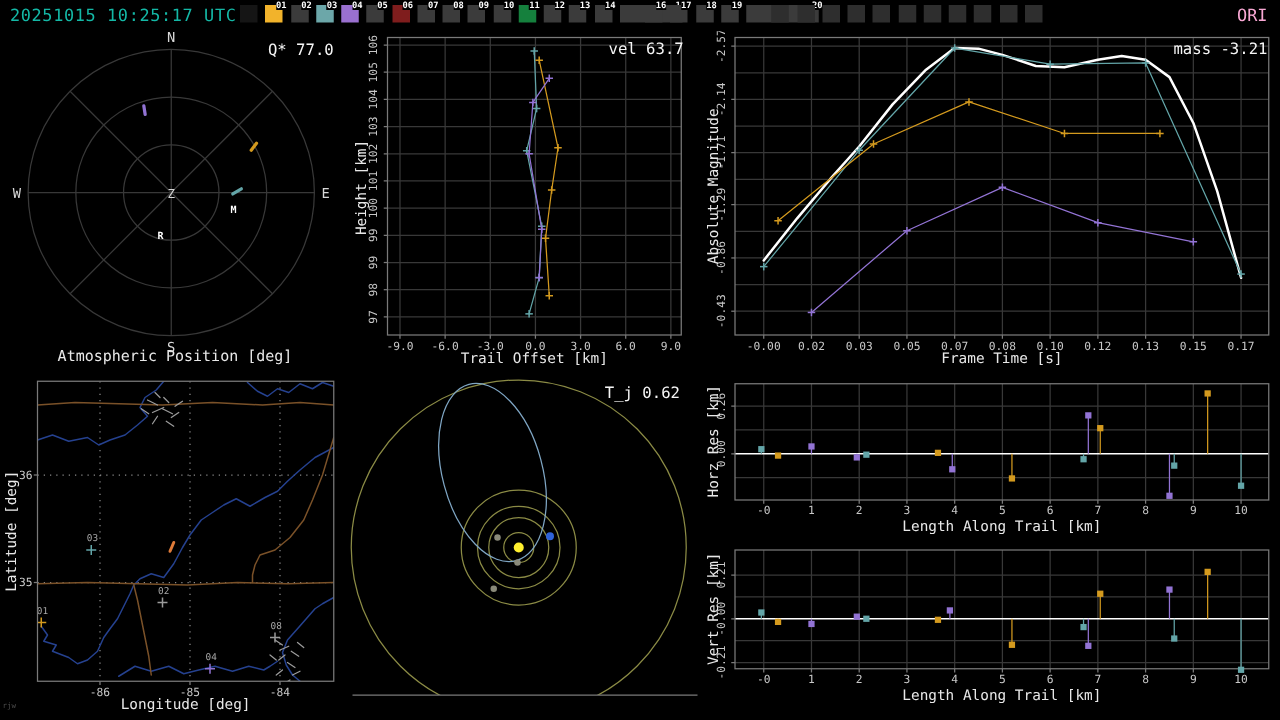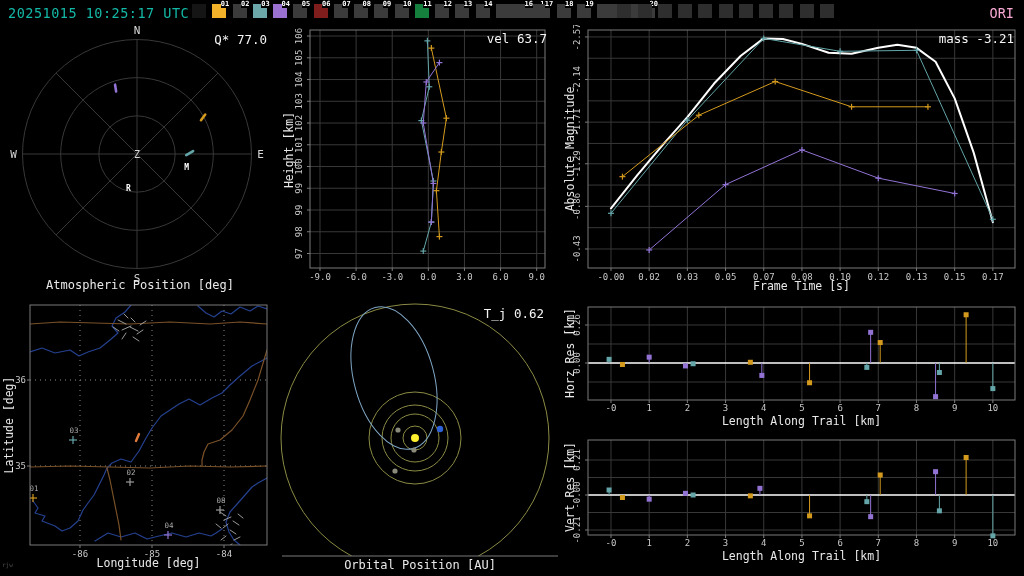--- a/index.html
+++ b/index.html
@@ -221,20 +221,21 @@
         <line x1="143.29610655737704" y1="56.94923857868037" x2="149.29610655737704" y2="56.94923857868037" stroke="#9273d4" stroke-width="1.2"></line>
         <line x1="146.29610655737704" y1="53.94923857868037" x2="146.29610655737704" y2="59.94923857868037" stroke="#9273d4" stroke-width="1.2"></line>
         <line x1="140.28637295081967" y1="98.02538071065982" x2="146.28637295081967" y2="98.02538071065982" stroke="#9273d4" stroke-width="1.2"></line>
         <line x1="143.28637295081967" y1="95.02538071065982" x2="143.28637295081967" y2="101.02538071065982" stroke="#9273d4" stroke-width="1.2"></line>
         <line x1="150.39907786885243" y1="158.43147208121823" x2="156.39907786885243" y2="158.43147208121823" stroke="#9273d4" stroke-width="1.2"></line>
         <line x1="153.39907786885243" y1="155.43147208121823" x2="153.39907786885243" y2="161.43147208121823" stroke="#9273d4" stroke-width="1.2"></line>
         <line x1="148.35245901639345" y1="197.09137055837581" x2="154.35245901639345" y2="197.09137055837581" stroke="#9273d4" stroke-width="1.2"></line>
         <line x1="151.35245901639345" y1="194.09137055837581" x2="151.35245901639345" y2="200.09137055837581" stroke="#9273d4" stroke-width="1.2"></line>
       </svg>
     <div class="corner" style="right:13px;top:6px;">vel 63.7</div>
+    <div class="xlabel" style="left:30px;width:235px;top:254px;">Trail Offset [km]</div>
     <div class="ylabel" style="left:9px;top:125px;">Height [km]</div>
   </div>
 
   <div class="panel" id="p-mag" style="left:560px;top:25px;width:464px;height:275px;">
     <svg id="svg-mag" width="464" height="275">
         <line x1="50.988195313897336" y1="5" x2="50.988195313897336" y2="243" stroke="#383838"></line>
         <line x1="50.988195313897336" y1="243" x2="50.988195313897336" y2="246" stroke="#7a7a7a"></line>
         <text x="50.988195313897336" y="255" font-size="9" fill="#c8c8c8" text-anchor="middle" font-family="DejaVu Sans Mono, monospace">-0.00</text>
         <line x1="89.17456626721516" y1="5" x2="89.17456626721516" y2="243" stroke="#383838"></line>
         <line x1="89.17456626721516" y1="243" x2="89.17456626721516" y2="246" stroke="#7a7a7a"></line>
@@ -425,21 +426,20 @@
           <ellipse cx="114" cy="78" rx="40" ry="73" fill="none" stroke="#7fa6c4" stroke-width="1" transform="rotate(-15 114 78)"></ellipse>
           <circle cx="118" cy="130" r="2.6" fill="#8a8a7a"></circle>
           <circle cx="134" cy="150" r="2.6" fill="#8a8a7a"></circle>
           <circle cx="115" cy="171" r="2.6" fill="#8a8a7a"></circle>
           <circle cx="160" cy="129" r="3.2" fill="#2e62d9"></circle>
           <circle cx="135" cy="138" r="4" fill="#ffef2e"></circle>
         </g>
         <line x1="2" y1="256" x2="278" y2="256" stroke="#7a7a7a"></line>
       </svg>
     <div class="corner" style="right:16px;top:6px;margin-left:29px;">T_j 0.62</div>
-    <div class="ptitle" style="top:258px;">Orbital Position [AU]</div>
   </div>
 
   <div class="panel" id="p-horz" style="left:560px;top:300px;width:464px;height:137px;">
     <svg id="svg-horz" width="464" height="137">
         <line x1="50.988195313897336" y1="7" x2="50.988195313897336" y2="100" stroke="#383838"></line>
         <line x1="50.988195313897336" y1="100" x2="50.988195313897336" y2="103" stroke="#7a7a7a"></line>
         <text x="50.988195313897336" y="111" font-size="9" fill="#c8c8c8" text-anchor="middle" font-family="DejaVu Sans Mono, monospace">-0</text>
         <line x1="89.17456626721516" y1="7" x2="89.17456626721516" y2="100" stroke="#383838"></line>
         <line x1="89.17456626721516" y1="100" x2="89.17456626721516" y2="103" stroke="#7a7a7a"></line>
         <text x="89.17456626721516" y="111" font-size="9" fill="#c8c8c8" text-anchor="middle" font-family="DejaVu Sans Mono, monospace">1</text>

